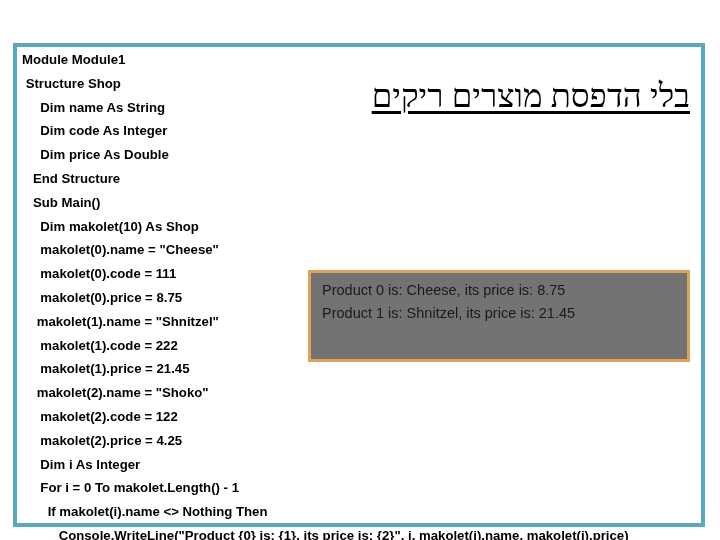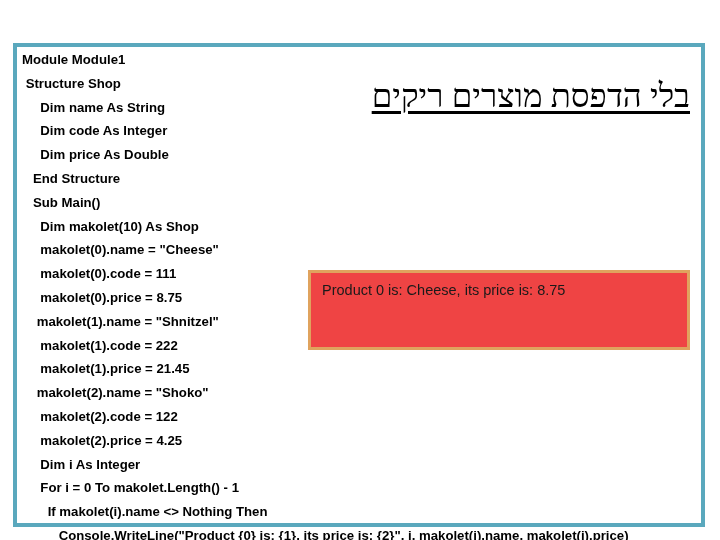--- a/index.html
+++ b/index.html
@@ -62,24 +62,24 @@
     white-space: nowrap;
     text-align: right;
   }
 
   
   #output-box {
     position: absolute;
     left: 308px;
     top: 270px;
     width: 382px;
-    height: 80px;
+    height: 92px;
     box-sizing: border-box;
     border: 3px solid #e0a35e;
-    background: #ef4444;
+    background: #737373;
     padding: 6px 0 0 11px;
   }
   #output-box .output-line {
     font-family: "Liberation Sans", sans-serif;
     font-size: 14.5px;
     line-height: 22.5px;
     color: #1a1a1a;
     white-space: pre;
   }
 </style>
@@ -87,13 +87,14 @@
 <body>
 
 <div id="slide-frame"></div>
 
 <div id="code-block"><div class="code-line">Module Module1</div><div class="code-line"> Structure Shop</div><div class="code-line">     Dim name As String</div><div class="code-line">     Dim code As Integer</div><div class="code-line">     Dim price As Double</div><div class="code-line">   End Structure</div><div class="code-line">   Sub Main()</div><div class="code-line">     Dim makolet(10) As Shop</div><div class="code-line">     makolet(0).name = "Cheese"</div><div class="code-line">     makolet(0).code = 111</div><div class="code-line">     makolet(0).price = 8.75</div><div class="code-line">    makolet(1).name = "Shnitzel"</div><div class="code-line">     makolet(1).code = 222</div><div class="code-line">     makolet(1).price = 21.45</div><div class="code-line">    makolet(2).name = "Shoko"</div><div class="code-line">     makolet(2).code = 122</div><div class="code-line">     makolet(2).price = 4.25</div><div class="code-line">     Dim i As Integer</div><div class="code-line">     For i = 0 To makolet.Length() - 1</div><div class="code-line">       If makolet(i).name &lt;&gt; Nothing Then</div><div class="code-line">          Console.WriteLine("Product {0} is: {1}, its price is: {2}", i, makolet(i).name, makolet(i).price)</div></div>
 
 <div id="hebrew-title">בלי הדפסת מוצרים ריקים</div>
 
 <div id="output-box">
     <div class="output-line">Product 0 is: Cheese, its price is: 8.75</div>
+    <div class="output-line">Product 1 is: Shnitzel, its price is: 21.45</div>
   </div>
 
 </body></html>

